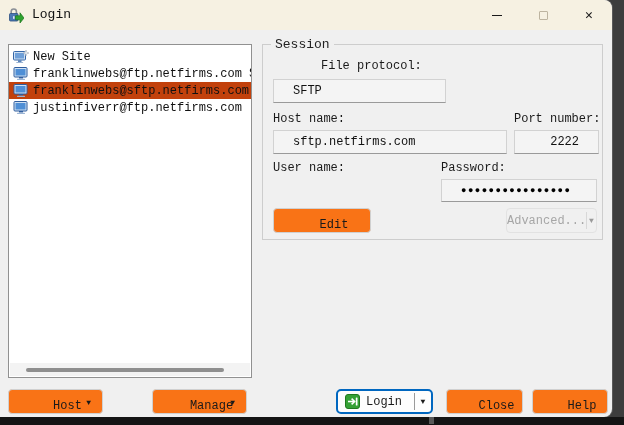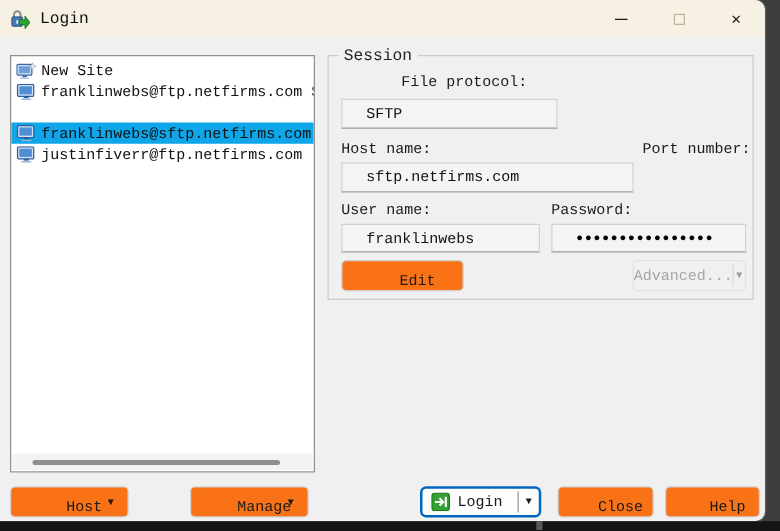--- a/index.html
+++ b/index.html
@@ -23,21 +23,21 @@
   .max-glyph { width:9px; height:9px; border:1px solid #bdb4a0; border-radius:1px; }
   .close-glyph { font-size:13px; color:#1a1a1a; line-height:1; }
 
   
   .sitelist { position:absolute; left:8px; top:44px; width:244px; height:334px; background:#fff;
               border:1px solid #919191; overflow:hidden; }
   .site-item { display:flex; align-items:center; height:17px; padding-left:4px; white-space:nowrap; overflow:hidden; }
   .site-item.first { margin-top:3px; }
   .site-item .mon { flex:0 0 16px; height:14px; margin-right:4px; }
   .site-item .lbl { font-size:12px; color:#111; }
-  .site-item.selected { background:#0ea5e9;margin-top:16px; }
+  .site-item.selected { background:#c2410c; }
   .hscroll { position:absolute; left:1px; right:1px; bottom:1px; height:13px; background:#f3f3f3; }
   .hscroll .thumb { position:absolute; left:16px; top:5px; width:198px; height:4px; background:#8f8f8f; border-radius:2px; }
 
   
   .group { position:absolute; left:262px; top:44px; width:341px; height:196px; border:1px solid #cdcdcd; }
   .group-legend { position:absolute; left:8px; top:-8px; background:#f0f0f0; padding:0 4px; font-size:13px; color:#222; }
   .fld-label { position:absolute; font-size:12px; color:#1a1a1a; }
   .field { position:absolute; background:#f4f4f4; border:1px solid #d2d2d2; border-bottom:1px solid #9a9a9a;
            font-size:12px; color:#111; padding:0 19px; display:flex; align-items:center; }
   .field.right { justify-content:flex-end; }
@@ -145,25 +145,25 @@
       <div class="field" style="left:10px; top:34px; width:173px; height:24px;">
         <span>SFTP</span>
       </div>
 
       <div class="fld-label" style="left:10px; top:67px;">Host name:</div>
       <div class="field" style="left:10px; top:85px; width:234px; height:24px;">
         <span>sftp.netfirms.com</span>
       </div>
 
       <div class="fld-label" style="left:251px; top:67px;">Port number:</div>
+      <div class="field right" style="left:251px; top:85px; width:85px; height:24px;">
+        <span>2222</span>
+      </div>
 
       <div class="fld-label" style="left:10px; top:116px;">User name:</div>
-      <div class="field" style="left:10px; top:134px; width:159px; height:23px;">
-        <span>franklinwebs</span>
-      </div>
 
       <div class="fld-label" style="left:178px; top:116px;">Password:</div>
       <div class="field" style="left:178px; top:134px; width:156px; height:23px;">
         <span class="pw">●●●●●●●●●●●●●●●●</span>
       </div>
 
       <div class="btn edit-btn">
         <span>Edit</span>
       </div>
 

